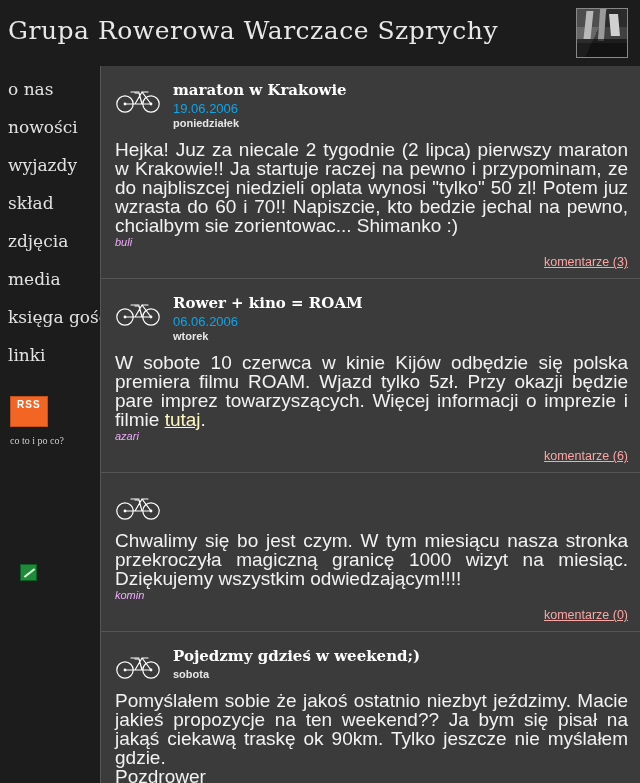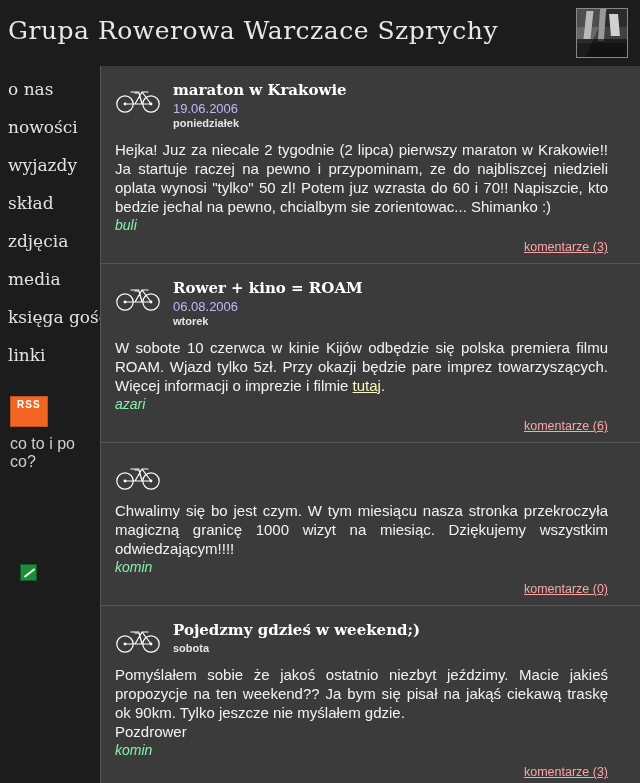--- a/index.html
+++ b/index.html
@@ -90,22 +90,22 @@
     font-family: "Liberation Sans", sans-serif;
     font-size: 10px;
     font-weight: bold;
     letter-spacing: 1px;
     padding: 2px 6px 16px 6px;
     border: 1px solid #c4511a;
   }
   #rss-note {
     margin: 8px 0 0 10px;
     color: #cfcfcf;
-    font-family: Liberation Sans, sans-serif;
-    font-size: 16px;
+    font-family: Liberation Serif, serif;
+    font-size: 10px;
   }
   #valid-badge {
     position: absolute;
     left: 20px; top: 498px;
     width: 17px; height: 17px;
     background: #1f8a3a;
     border: 1px solid #0d5c23;
   }
   #valid-badge .slash {
     position: absolute;
@@ -119,21 +119,21 @@
   #content {
     position: absolute;
     left: 100px; top: 66px;
     width: 540px; height: 717px;
     background: #3b3b3b;
     border-left: 1px solid #555;
     overflow: hidden;
   }
   .post {
     position: relative;
-    padding: 16px 32px 6px 14px;
+    padding: 16px 12px 6px 14px;
     border-bottom: 1px solid #555;
   }
   .post:last-child { border-bottom: none; }
   .post-head {
     display: flex;
     align-items: flex-start;
     gap: 12px;
   }
   .bike-icon {
     width: 46px; height: 30px;
@@ -143,49 +143,49 @@
   .post-meta { padding-top: 0; }
   .post-title {
     color: #ffffff;
     font-family: "DejaVu Serif", serif;
     font-size: 15px;
     font-weight: bold;
     margin: 0 0 2px 0;
     line-height: 17px;
   }
   .post-date {
-    color: #c4b5fd;
+    color: #0ea5e9;
     font-family: "Liberation Sans", sans-serif;
     font-size: 13px;
     line-height: 15px;
   }
   .post-day {
     color: #e6e6e6;
     font-family: "Liberation Sans", sans-serif;
     font-size: 11px;
     font-weight: bold;
     line-height: 14px;
   }
   .post-body {
     color: #f2f2f2;
     font-family: "Liberation Sans", sans-serif;
-    font-size: 15px;
+    font-size: 19px;
     line-height: 19px;
     text-align: justify;
     margin: 10px 0 0 0;
   }
   .post-body a {
     color: #fef9c3;
     text-decoration: underline;
   }
   .post-author {
-    color: #86efac;
+    color: #f0abfc;
     font-family: "Liberation Sans", sans-serif;
     font-style: italic;
-    font-size: 14px;
+    font-size: 11px;
     margin: 1px 0 0 0;
   }
   .post-footer {
     text-align: right;
     margin: 4px 0 2px 0;
   }
   .comments-link {
     color: #fca5a5;
     font-family: "Liberation Sans", sans-serif;
     font-size: 12.5px;
@@ -255,21 +255,21 @@
         <svg class="bike-icon" viewBox="0 0 46 30">
           <circle cx="10" cy="20" r="8.2" fill="none" stroke="#ffffff" stroke-width="1.2"></circle>
           <circle cx="36" cy="20" r="8.2" fill="none" stroke="#ffffff" stroke-width="1.2"></circle>
           <circle cx="10" cy="20" r="1.4" fill="#ffffff"></circle>
           <circle cx="36" cy="20" r="1.4" fill="#ffffff"></circle>
           <path d="M10 20 L20 20 L27 8 L33 8 M20 20 L27 20 M27 20 L36 20 M27 20 L24 9 L20 9 M27 8 L36 20" fill="none" stroke="#ffffff" stroke-width="1.2" stroke-linecap="round" stroke-linejoin="round"></path>
           <path d="M16 8 L24 8" stroke="#ffffff" stroke-width="1.2" stroke-linecap="round"></path>
         </svg>
         <div class="post-meta">
           <div class="post-title">Rower + kino = ROAM</div>
-          <div class="post-date">06.08.2006</div>
+          <div class="post-date">06.06.2006</div>
           <div class="post-day">wtorek</div>
         </div>
       </div>
       <p class="post-body"><span>W sobote 10 czerwca w kinie Kijów odbędzie się polska premiera filmu ROAM. Wjazd tylko 5zł. Przy okazji będzie pare imprez towarzyszących. Więcej informacji o imprezie i filmie </span><a href="#">tutaj</a><span>.</span></p>
       <div class="post-author">azari</div>
       <div class="post-footer">
         <a class="comments-link" href="#">komentarze (6)</a>
       </div>
     </div>
 

